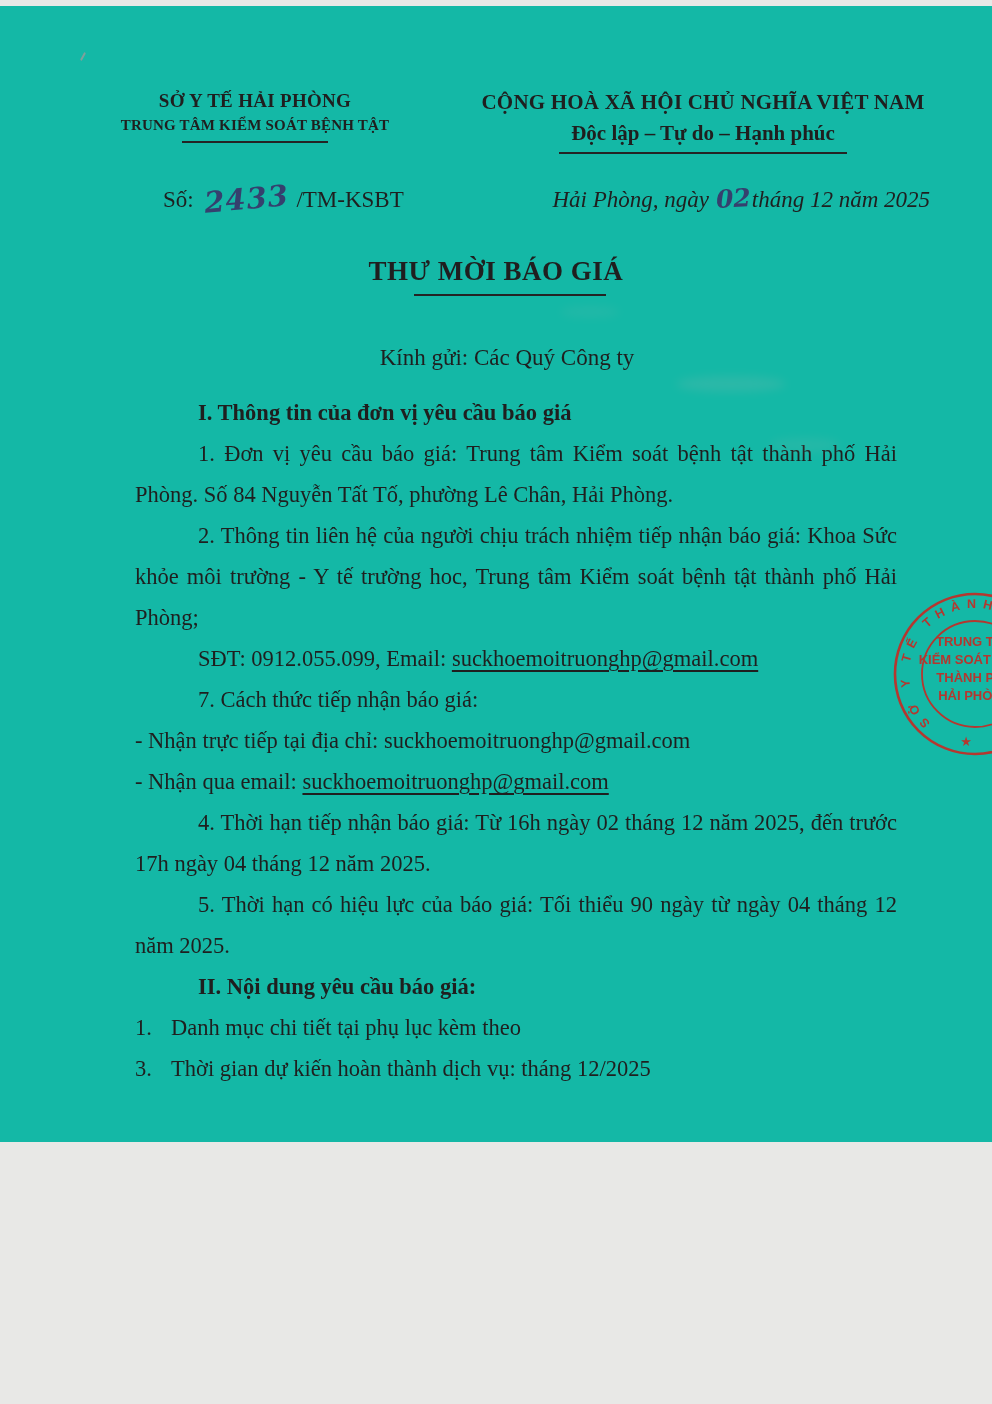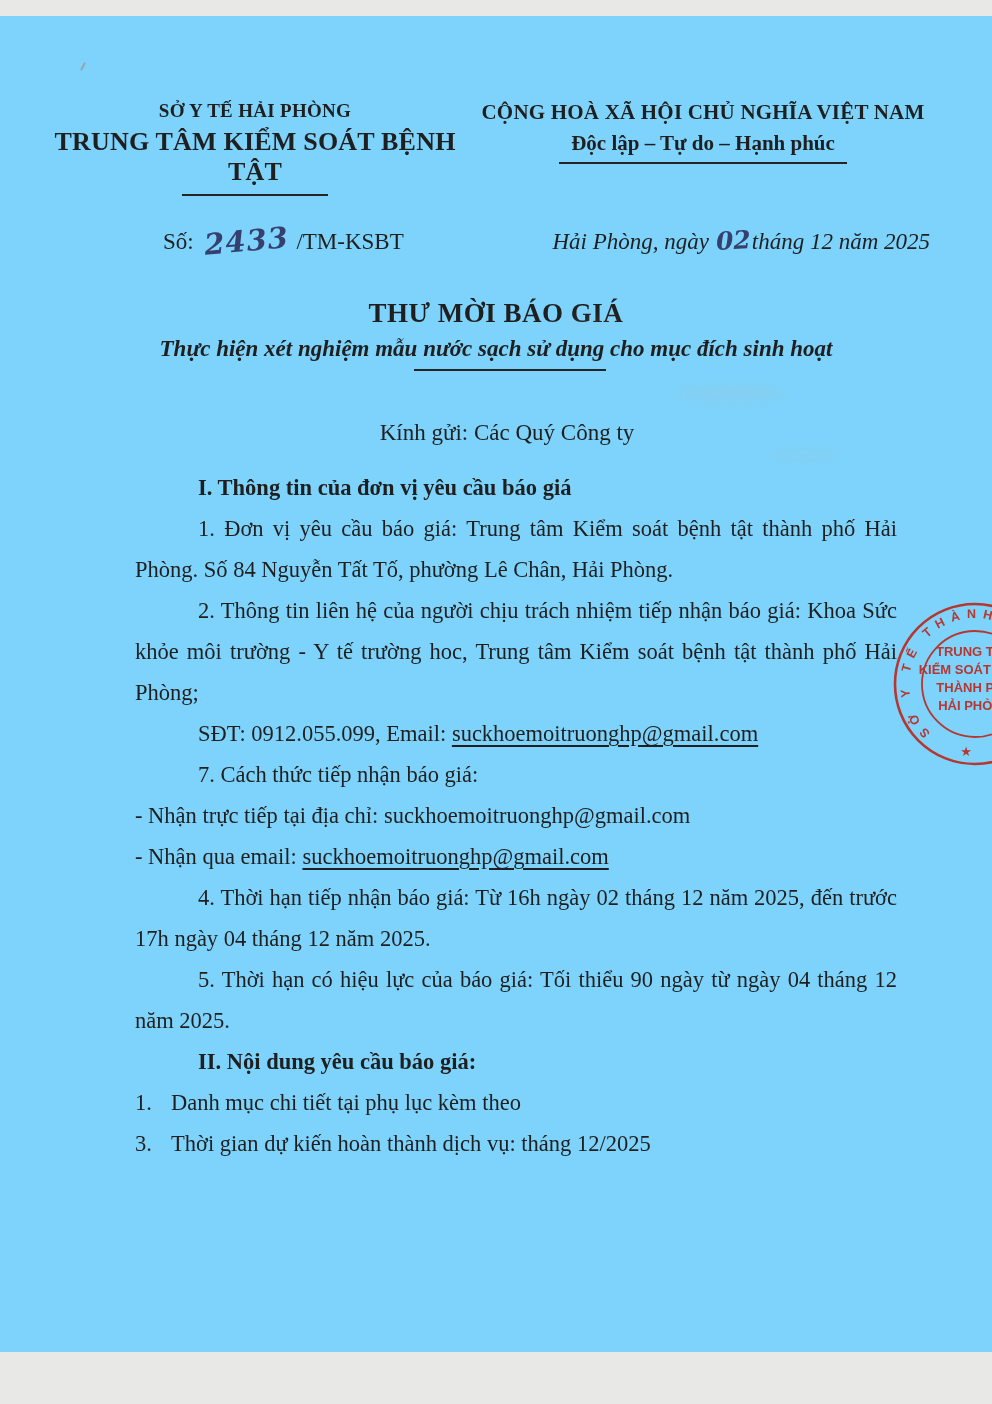--- a/index.html
+++ b/index.html
@@ -1,30 +1,30 @@
 <!DOCTYPE html>
 <html><head>
 <meta charset="utf-8">
 <style>
   html,body{margin:0;padding:0;background:#e8e8e6;}
   .page{
     position:relative;
-    width:992px;height:1336px;
-    margin:16px auto;
-    background:#7dd3fc;
+    width:992px;height:1136px;
+    margin:6px auto;
+    background:#14b8a6;
     overflow:hidden;
     font-family:"Liberation Serif","DejaVu Serif",serif;
     color:#1f1f1f;
   }
   
   .header-row{display:flex;padding-top:84px;}
   .hdr-left{width:430px;margin-left:40px;text-align:center;}
   .hdr-right{flex:1;margin-right:56px;text-align:center;}
   .hdr-l1{font-size:19px;font-weight:bold;letter-spacing:.3px;}
-  .hdr-l2{font-size:26px;font-weight:bold;margin-top:5px;letter-spacing:.2px;}
+  .hdr-l2{font-size:15px;font-weight:bold;margin-top:5px;letter-spacing:.2px;}
   .hdr-r1{font-size:21px;font-weight:bold;letter-spacing:.2px;}
   .hdr-r2{font-size:21px;font-weight:bold;margin-top:6px;}
   .rule-left{width:146px;border-bottom:2px solid #242424;margin:7px auto 0;}
   .rule-right{width:288px;border-bottom:2px solid #242424;margin:6px auto 0;}
   
   .ref-row{display:flex;justify-content:space-between;margin-top:26px;padding:0 62px 0 163px;align-items:baseline;}
   .so-line{font-size:23px;}
   .date-line{font-size:23px;font-style:italic;}
   .hw{font-family:"DejaVu Serif",serif;font-style:italic;color:#35406e;display:inline-block;}
   .hw-num{font-size:29px;transform:rotate(-5deg) translateY(2px);letter-spacing:1px;margin:0 8px 0 10px;font-weight:600;}
@@ -75,21 +75,20 @@
   <div class="ref-row">
     <div class="so-line">
       <span>Số:</span><span class="hw hw-num">2433</span><span>/TM-KSBT</span>
     </div>
     <div class="date-line">
       <span>Hải Phòng, ngày</span><span class="hw hw-day">02</span><span>tháng 12 năm 2025</span>
     </div>
   </div>
 
   <div class="doc-title">THƯ MỜI BÁO GIÁ</div>
-  <div class="doc-subtitle">Thực hiện xét nghiệm mẫu nước sạch sử dụng cho mục đích sinh hoạt</div>
   <div class="rule-sub"></div>
 
   <div class="salutation">Kính gửi: Các Quý Công ty</div>
 
   <div class="body">
 
     <p class="ind bold noj">I. Thông tin của đơn vị yêu cầu báo giá</p>
     <p class="ind">1. Đơn vị yêu cầu báo giá: Trung tâm Kiểm soát bệnh tật thành phố Hải Phòng. Số 84 Nguyễn Tất Tố, phường Lê Chân, Hải Phòng.</p>
     <p class="ind">2. Thông tin liên hệ của người chịu trách nhiệm tiếp nhận báo giá: Khoa Sức khỏe môi trường - Y tế trường hoc, Trung tâm Kiểm soát bệnh tật thành phố Hải Phòng;</p>
     <p class="ind noj"><span>SĐT: 0912.055.099, Email: </span><span class="email-u">suckhoemoitruonghp@gmail.com</span></p>

